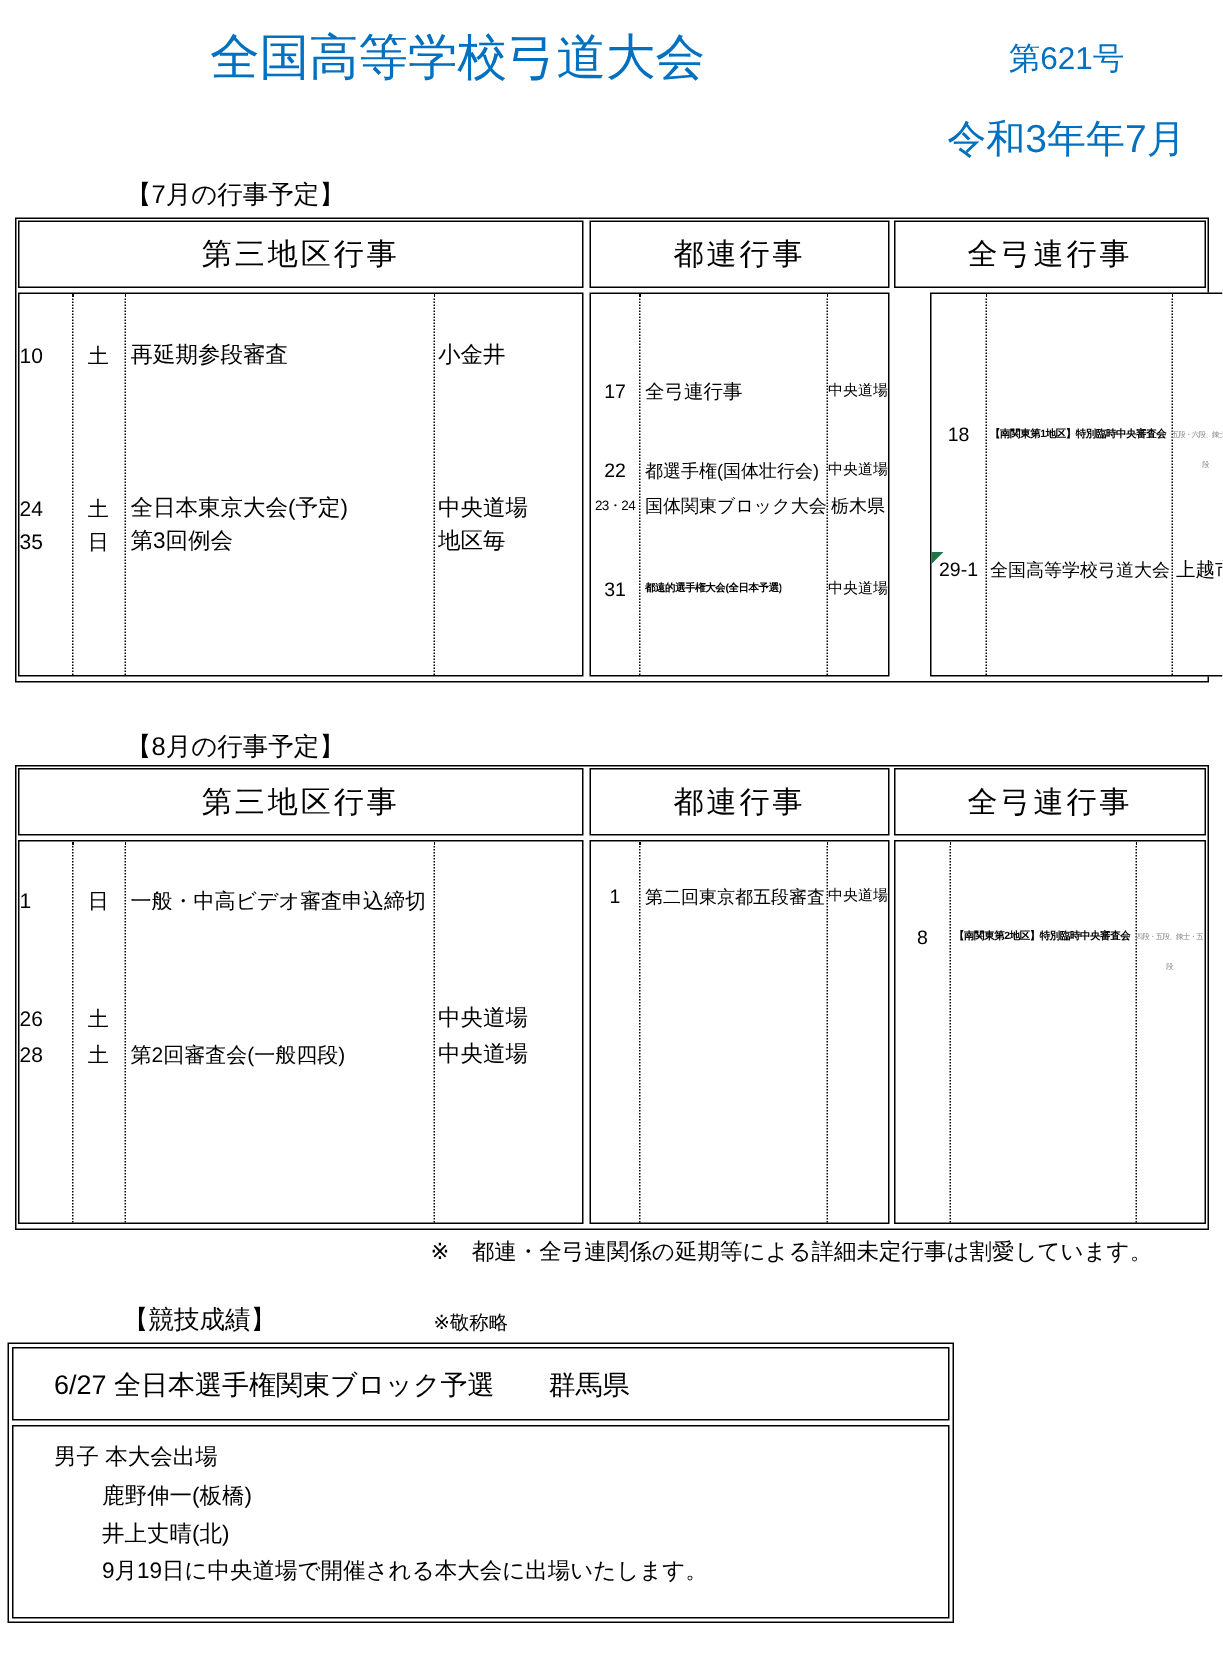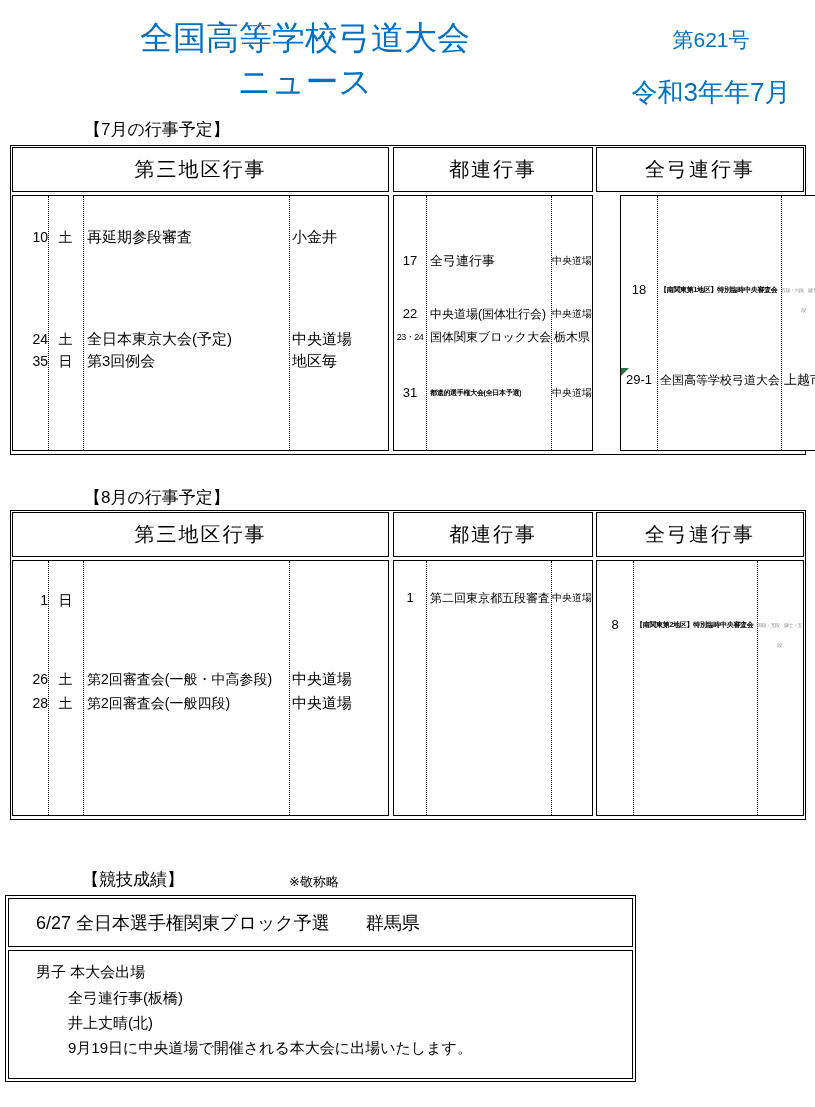--- a/index.html
+++ b/index.html
@@ -9,21 +9,21 @@
   .blue{color:#0070C0;}
   .ctr{text-align:center;}
   
   .tbl{position:absolute;border:1px solid #000;box-sizing:border-box;background:#fff;}
   .cell{position:absolute;border:1px solid #000;box-sizing:border-box;background:#fff;}
   .hdr{display:flex;align-items:center;justify-content:center;font-size:20px;letter-spacing:2px;}
   .dot{position:absolute;top:0;bottom:0;width:0;border-left:1px dotted #000;}
   .rowline{position:absolute;left:0;right:0;height:20px;line-height:20px;font-size:15px;}
   .rowline span{position:absolute;display:block;overflow:hidden;}
   
-  .d-date{left:0;width:35px;text-align:right;font-size:14px;}
+  .d-date{left:0;width:35px;text-align:left;font-size:14px;}
   .d-day{left:35px;width:35px;text-align:center;font-size:14px;}
   .d-ev{left:74px;}
   .d-pl{left:279px;}
   
   .t-date{left:0;width:32px;text-align:center;font-size:13px;}
   .t-ev{left:36px;font-size:13px;}
   .t-pl{left:157px;width:42px;text-align:center;font-size:10px;}
   
   .z-date{left:0;width:36px;text-align:center;font-size:13px;}
   .z-ev{left:39px;font-size:12px;}
@@ -37,21 +37,20 @@
   .smudge{font-size:5px;color:#888;letter-spacing:-0.5px;}
   .tri{position:absolute;width:0;height:0;border-top:8px solid #217346;border-right:8px solid transparent;}
   .res-line{position:absolute;white-space:nowrap;font-size:15px;height:20px;line-height:20px;}
 </style>
 </head>
 <body>
 
 <div class="page">
 
   <div class="abs blue ctr" style="left:95px;top:16px;width:420px;font-size:33px;">全国高等学校弓道大会</div>
-  <div class="abs blue ctr" style="left:95px;top:60px;width:420px;font-size:33px;">ニュース</div>
   <div class="abs blue ctr" style="left:622px;top:24px;width:178px;font-size:21px;line-height:32px;">第621号</div>
   <div class="abs blue ctr" style="left:622px;top:56px;width:178px;font-size:26px;line-height:32px;margin-top:20px;">令和3年年7月</div>
 
   <div class="abs" style="left:84px;top:118px;font-size:17px;">【7月の行事予定】</div>
 
   <div class="tbl" style="left:10px;top:145px;width:796px;height:310px;">
 
     <div class="cell hdr" style="left:1px;top:1px;width:377px;height:45px;">第三地区行事</div>
     <div class="cell hdr" style="left:382px;top:1px;width:200px;height:45px;">都連行事</div>
     <div class="cell hdr" style="left:585px;top:1px;width:208px;height:45px;">全弓連行事</div>
@@ -83,21 +82,21 @@
     <div class="cell" style="left:382px;top:49px;width:200px;height:256px;">
       <div class="dot" style="left:32px;"></div>
       <div class="dot" style="left:157px;"></div>
       <div class="rowline" style="top:55px;">
         <span class="t-date">17</span>
         <span class="t-ev">全弓連行事</span>
         <span class="t-pl">中央道場</span>
       </div>
       <div class="rowline" style="top:108px;">
         <span class="t-date">22</span>
-        <span class="t-ev fs12">中央道場(国体壮行会)</span>
+        <span class="t-ev fs12">都選手権(国体壮行会)</span>
         <span class="t-pl">中央道場</span>
       </div>
       <div class="rowline" style="top:131px;">
         <span class="t-date fs9">23・24</span>
         <span class="t-ev fs12">国体関東ブロック大会</span>
         <span class="t-pl fs12">栃木県</span>
       </div>
       <div class="rowline" style="top:187px;">
         <span class="t-date">31</span>
         <span class="t-ev tiny">都遠的選手権大会(全日本予選)</span>
@@ -130,26 +129,26 @@
     <div class="cell hdr" style="left:382px;top:1px;width:200px;height:45px;">都連行事</div>
     <div class="cell hdr" style="left:585px;top:1px;width:208px;height:45px;">全弓連行事</div>
 
     <div class="cell" style="left:1px;top:49px;width:377px;height:256px;">
       <div class="dot" style="left:35px;"></div>
       <div class="dot" style="left:70px;"></div>
       <div class="dot" style="left:276px;"></div>
       <div class="rowline" style="top:29px;">
         <span class="d-date">1</span>
         <span class="d-day">日</span>
+        <span class="d-ev fs14">一般・中高ビデオ審査申込締切</span>
         <span class="d-pl"></span>
       </div>
       <div class="rowline" style="top:108px;">
         <span class="d-date">26</span>
         <span class="d-day">土</span>
-        <span class="d-ev fs14">第2回審査会(一般・中高参段)</span>
         <span class="d-pl">中央道場</span>
       </div>
       <div class="rowline" style="top:132px;">
         <span class="d-date">28</span>
         <span class="d-day">土</span>
         <span class="d-ev fs14">第2回審査会(一般四段)</span>
         <span class="d-pl">中央道場</span>
       </div>
     </div>
 
@@ -167,27 +166,28 @@
       <div class="dot" style="left:36px;"></div>
       <div class="dot" style="left:160px;"></div>
       <div class="rowline" style="top:54px;">
         <span class="z-date">8</span>
         <span class="z-ev tiny">【南関東第2地区】特別臨時中央審査会</span>
         <span class="z-pl smudge">四段・五段、錬士・五段</span>
       </div>
     </div>
   </div>
 
+  <div class="abs" style="left:287px;top:825px;font-size:15px;">※　都連・全弓連関係の延期等による詳細未定行事は割愛しています。</div>
 
   <div class="abs" style="left:82px;top:868px;font-size:17px;">【競技成績】</div>
   <div class="abs" style="left:289px;top:873px;font-size:13px;">※敬称略</div>
 
   <div class="tbl" style="left:5px;top:895px;width:631px;height:187px;">
     <div class="cell" style="left:2px;top:2px;width:625px;height:49px;display:flex;align-items:center;padding-left:27px;font-size:18px;">6/27 全日本選手権関東ブロック予選　　群馬県</div>
     <div class="cell" style="left:2px;top:54px;width:625px;height:129px;">
       <div class="res-line" style="left:27px;top:11px;text-align:right;">男子 本大会出場</div>
-      <div class="res-line" style="left:59px;top:37px;">全弓連行事(板橋)</div>
+      <div class="res-line" style="left:59px;top:37px;">鹿野伸一(板橋)</div>
       <div class="res-line" style="left:59px;top:62px;">井上丈晴(北)</div>
       <div class="res-line" style="left:59px;top:87px;">9月19日に中央道場で開催される本大会に出場いたします。</div>
     </div>
   </div>
 
 </div>
 
 </body></html>

